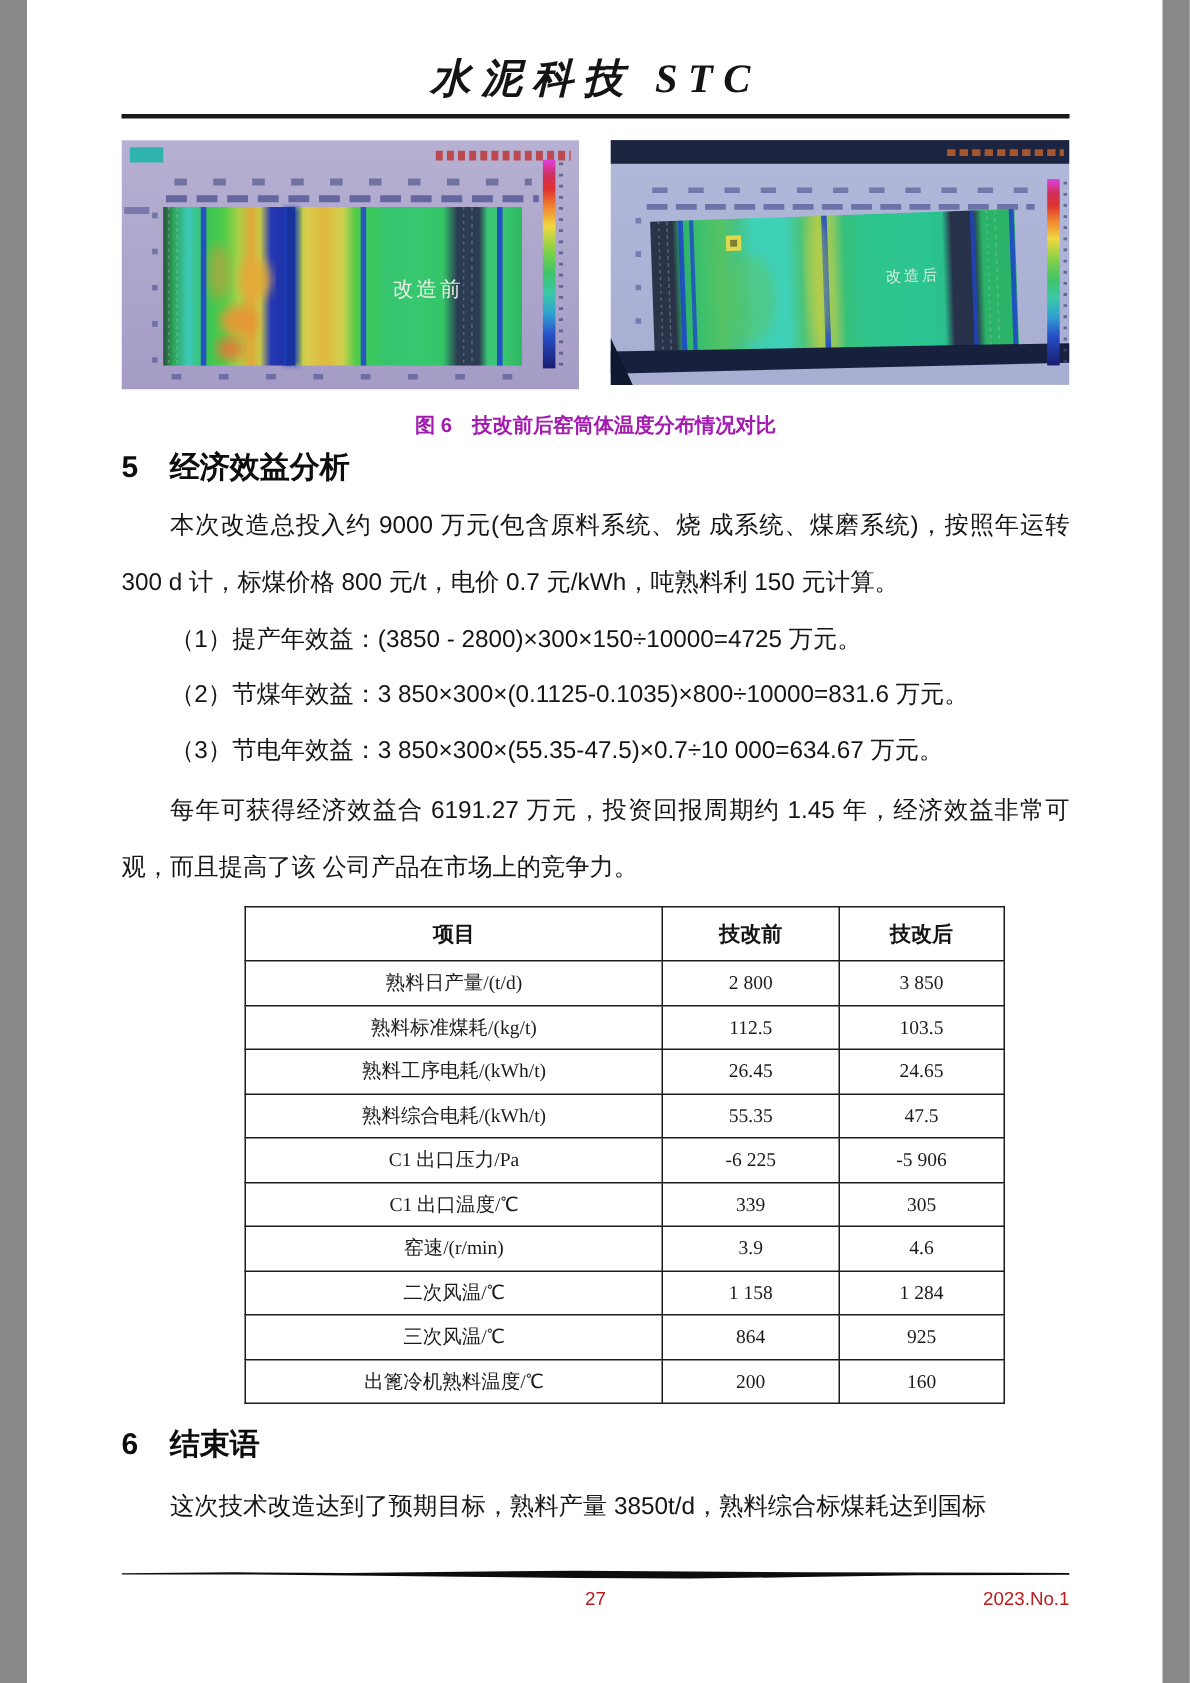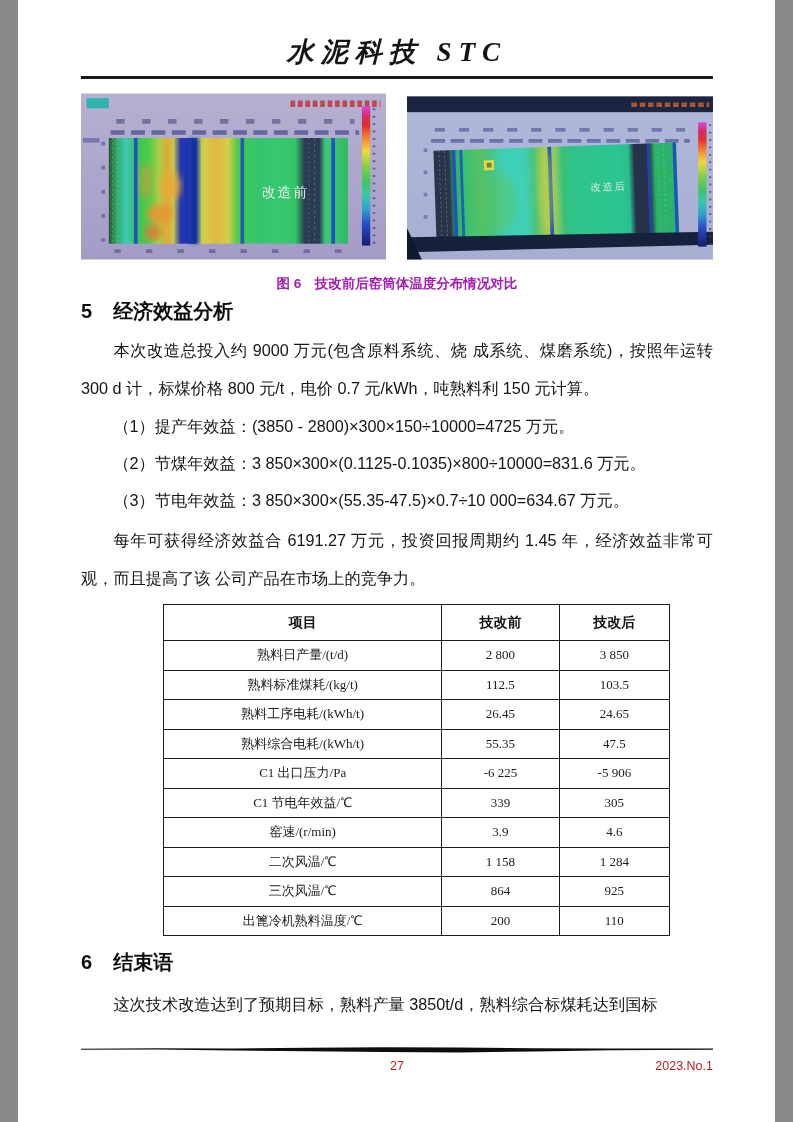--- a/index.html
+++ b/index.html
@@ -20,21 +20,21 @@
     padding-bottom: 6px;
     border-bottom: 3px solid #1a1a1a;
   }
   .journal-title {
     font-family: "Liberation Serif", serif;
     font-size: 27px;
     letter-spacing: 7px;
     font-weight: 600;
     font-style: italic;
   }
-  .figures { display: flex; gap: 21px; margin-top: 8px; align-items: flex-end; }
+  .figures { display: flex; gap: 21px; margin-top: 8px; }
   .fig { display:block; }
   .fig-caption, .table-caption {
     text-align: center;
     font-weight: 700;
     font-size: 13.5px;
     color: #a21caf;
   }
   .fig-caption { margin-top: 9px; }
   .sec-heading { font-size: 20px; font-weight: 700; color: #0d0d0d; }
   .sec-heading .sec-num { display:inline-block; }
@@ -311,21 +311,21 @@
             <td>熟料综合电耗/(kWh/t)</td>
             <td>55.35</td>
             <td>47.5</td>
           </tr>
         <tr>
             <td>C1 出口压力/Pa</td>
             <td>-6 225</td>
             <td>-5 906</td>
           </tr>
         <tr>
-            <td>C1 节电年效益/℃</td>
+            <td>C1 出口温度/℃</td>
             <td>339</td>
             <td>305</td>
           </tr>
         <tr>
             <td>窑速/(r/min)</td>
             <td>3.9</td>
             <td>4.6</td>
           </tr>
         <tr>
             <td>二次风温/℃</td>
@@ -333,21 +333,21 @@
             <td>1 284</td>
           </tr>
         <tr>
             <td>三次风温/℃</td>
             <td>864</td>
             <td>925</td>
           </tr>
         <tr>
             <td>出篦冷机熟料温度/℃</td>
             <td>200</td>
-            <td>110</td>
+            <td>160</td>
           </tr>
       </tbody>
     </table>
 
     <div class="sec-heading" id="sec6-heading">
       <span class="sec-num">6</span><span class="sec-title">结束语</span>
     </div>
 
     <div class="para" id="para6">这次技术改造达到了预期目标，熟料产量 3850t/d，熟料综合标煤耗达到国标</div>
   </div>

